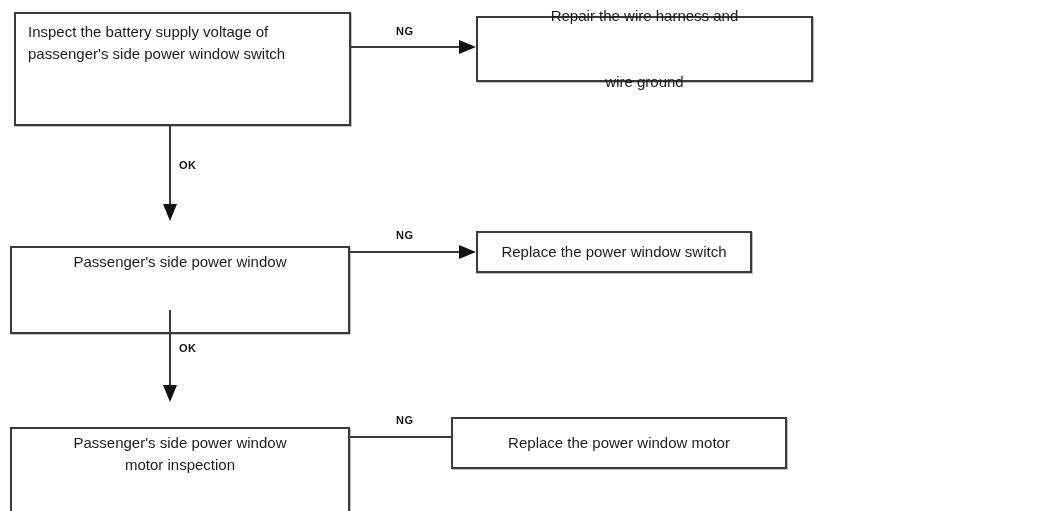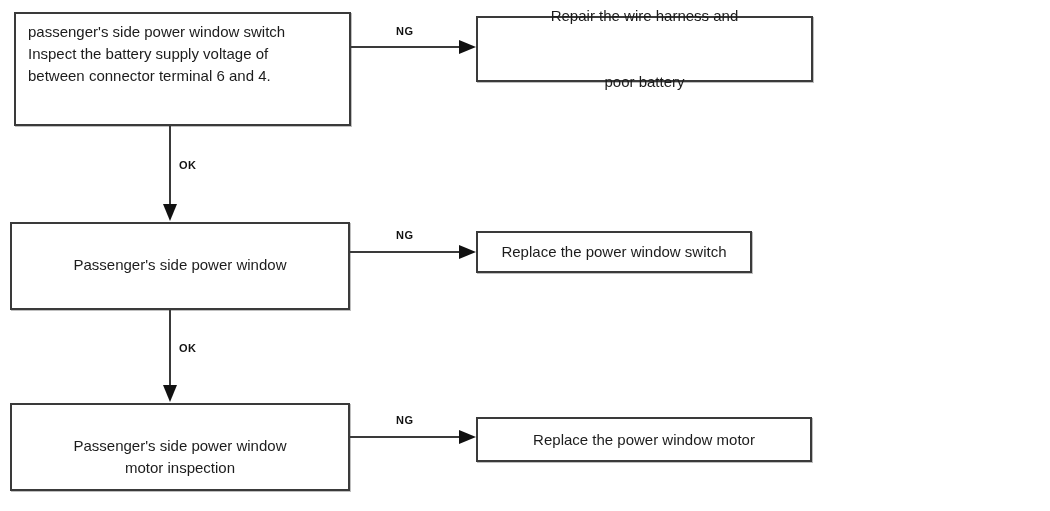--- a/index.html
+++ b/index.html
@@ -26,21 +26,22 @@
   }
   .box-left-align {
     padding: 7px 12px;
     text-align: left;
   }
   .box-centered {
     display: flex;
     flex-direction: column;
     justify-content: flex-start;
     align-items: center;
-    padding-top: 30px;
+    padding-top: 3px;
+    margin-top: 24px;
   }
   .box-vcentered {
     display: flex;
     flex-direction: column;
     justify-content: center;
     align-items: center;
     text-align: center;
   }
   .hline {
     position: absolute;
@@ -73,31 +74,30 @@
     color: #111111;
     letter-spacing: 0.5px;
   }
 </style>
 </head>
 <body>
 
 <div class="canvas">
 
   <div class="box box-left-align" style="left:14px; top:12px; width:337px; height:114px;">
+    <div>Inspect the battery supply voltage of</div>
     <div>passenger's side power window switch</div>
-    <div>Inspect the battery supply voltage of</div>
-    <div>between connector terminal 6 and 4.</div>
   </div>
 
   <div class="edge-label" style="left:396px; top:25px;">NG</div>
   <div class="hline" style="left:351px; top:46px; width:110px;"></div>
   <div class="arrow-right" style="left:459px; top:40px;"></div>
   <div class="box box-vcentered" style="left:476px; top:16px; width:337px; height:66px;gap:44px;">
     <div>Repair the wire harness and</div>
-    <div>poor battery</div>
+    <div>wire ground</div>
   </div>
 
   <div class="vline" style="left:169px; top:126px; height:80px;"></div>
   <div class="arrow-down" style="left:163px; top:204px;"></div>
   <div class="edge-label" style="left:179px; top:159px;">OK</div>
 
   <div class="box box-centered" style="left:10px; top:222px; width:340px; height:88px;">
     <div>Passenger's side power window</div>
   </div>
 
@@ -113,17 +113,17 @@
   <div class="edge-label" style="left:179px; top:342px;">OK</div>
 
   <div class="box box-centered" style="left:10px; top:403px; width:340px; height:88px;">
     <div>Passenger's side power window</div>
     <div>motor inspection</div>
   </div>
 
   <div class="edge-label" style="left:396px; top:414px;">NG</div>
   <div class="hline" style="left:350px; top:436px; width:111px;"></div>
   <div class="arrow-right" style="left:459px; top:430px;"></div>
-  <div class="box box-vcentered" style="left:476px; top:417px; width:336px; height:45px;">
+  <div class="box box-vcentered" style="left:451px; top:417px; width:336px; height:52px;">
     <div>Replace the power window motor</div>
   </div>
 
 </div>
 
 </body></html>

